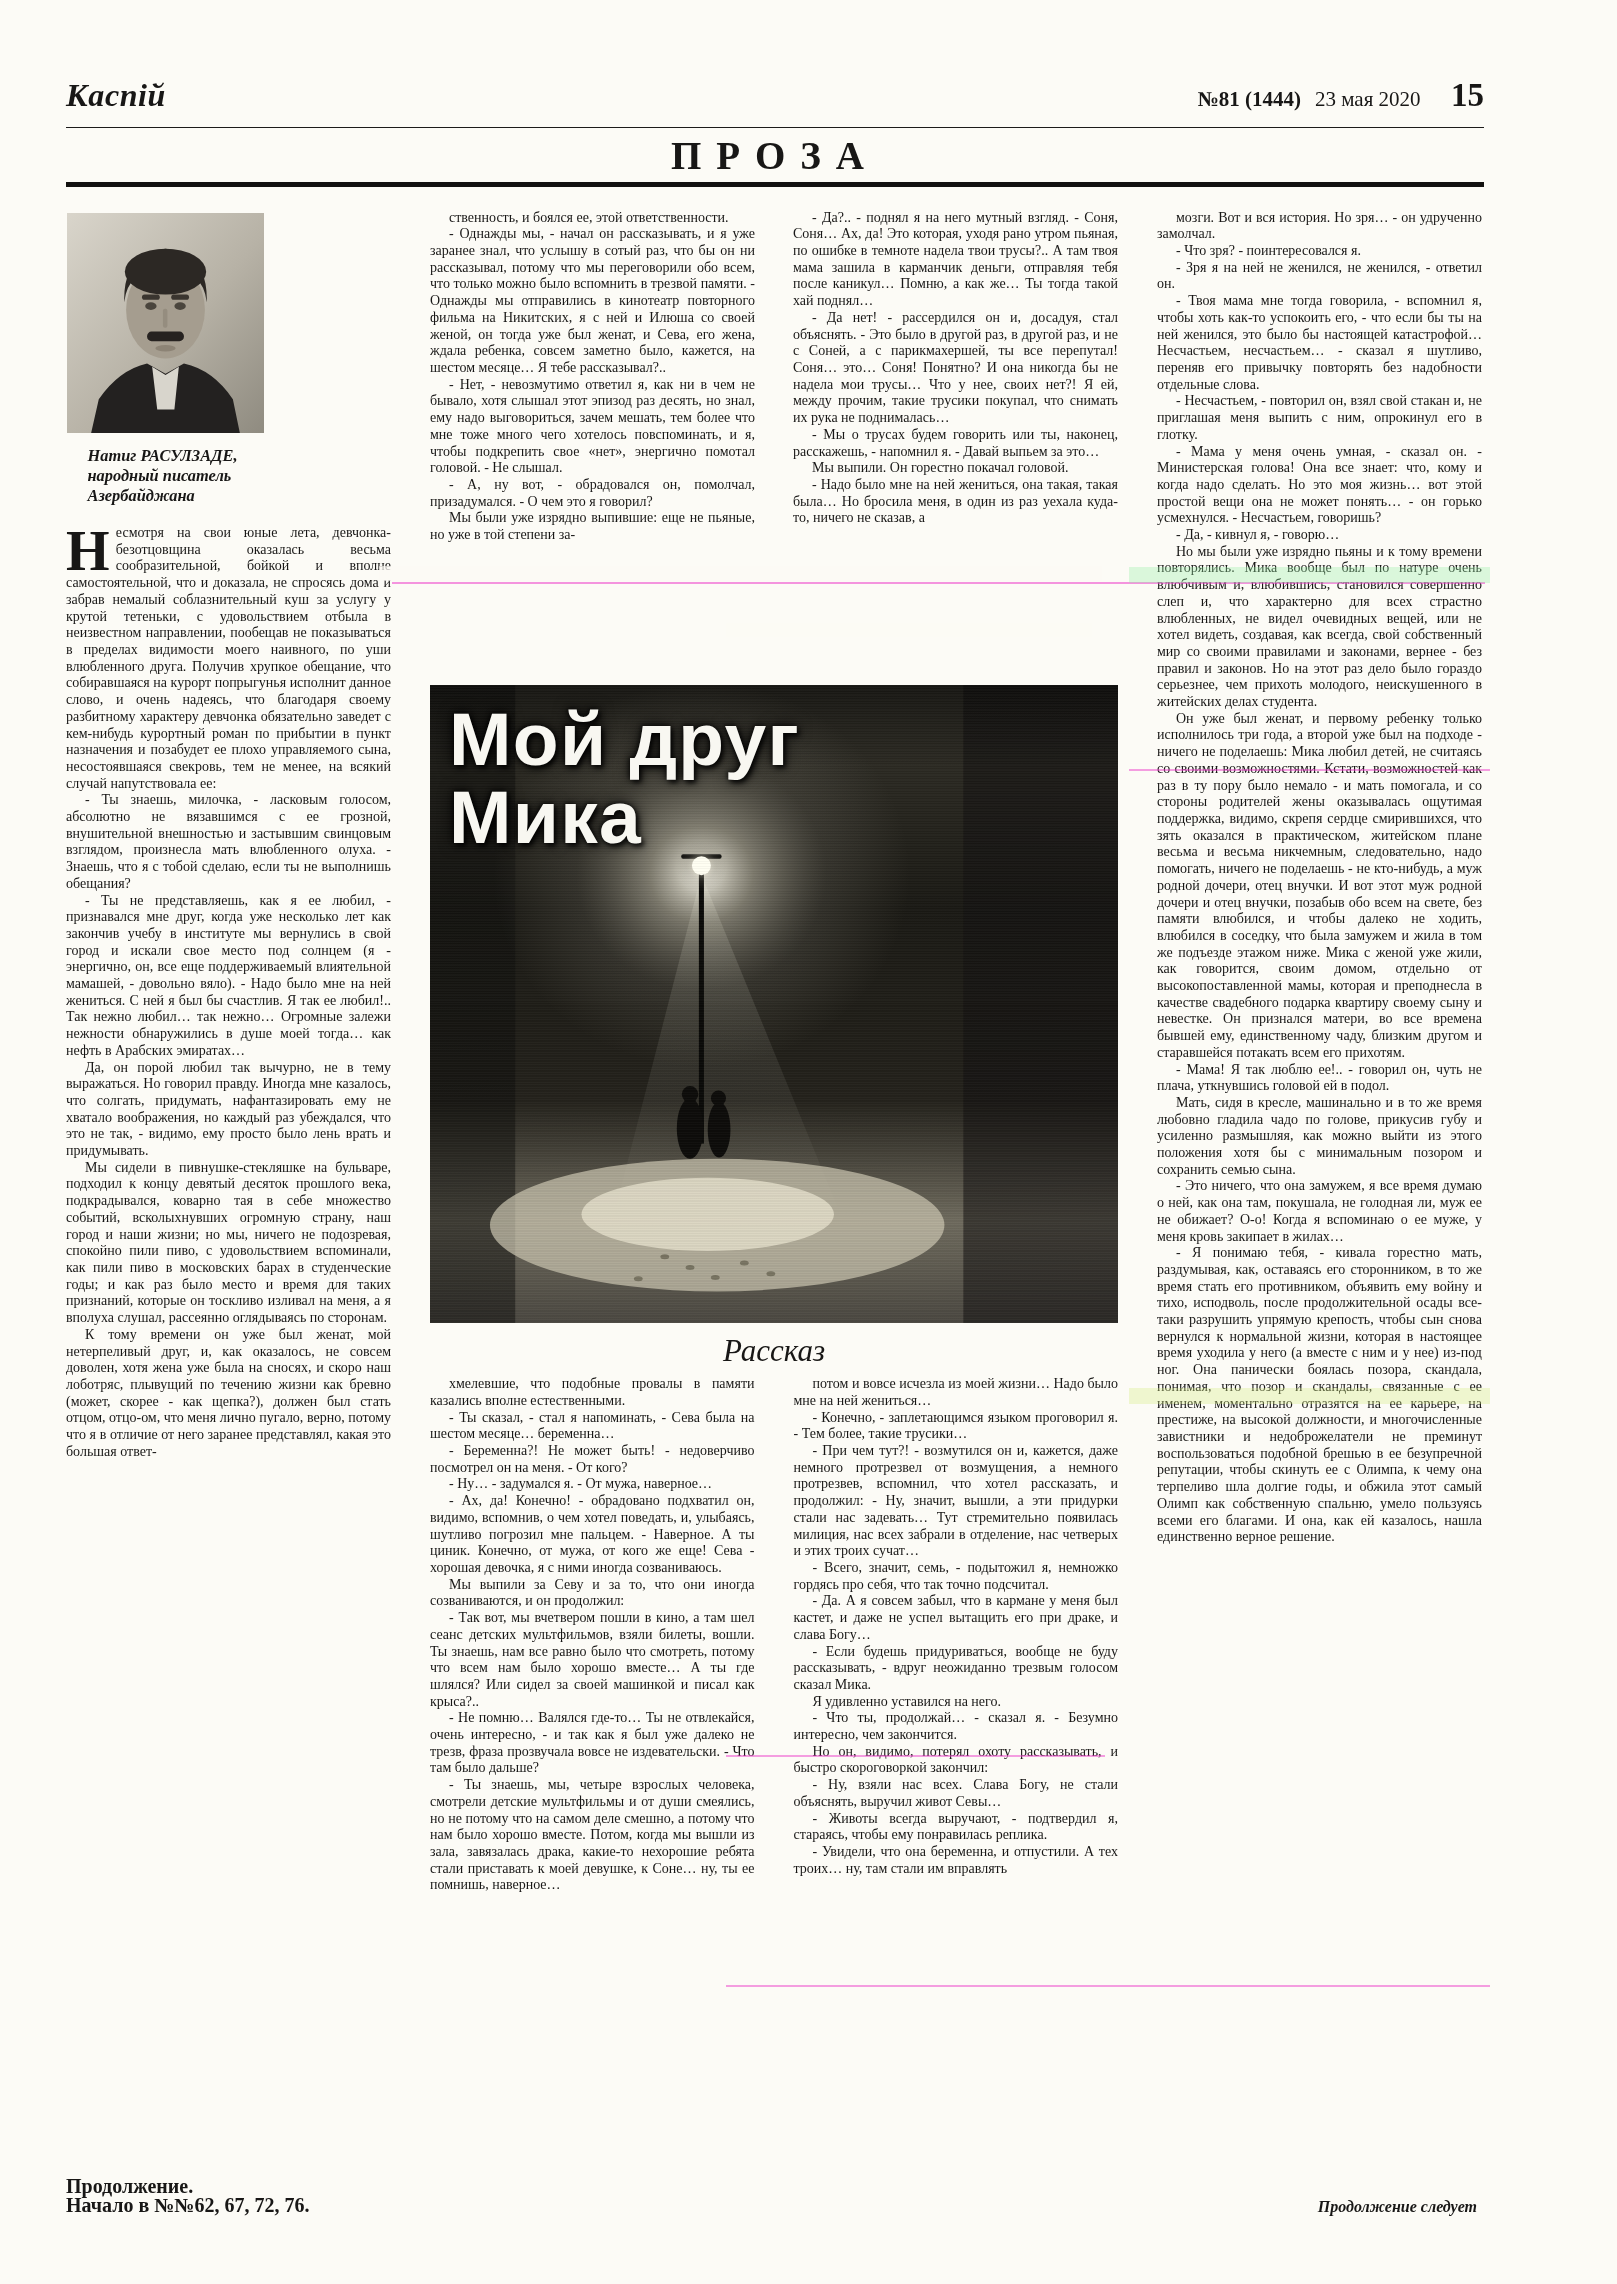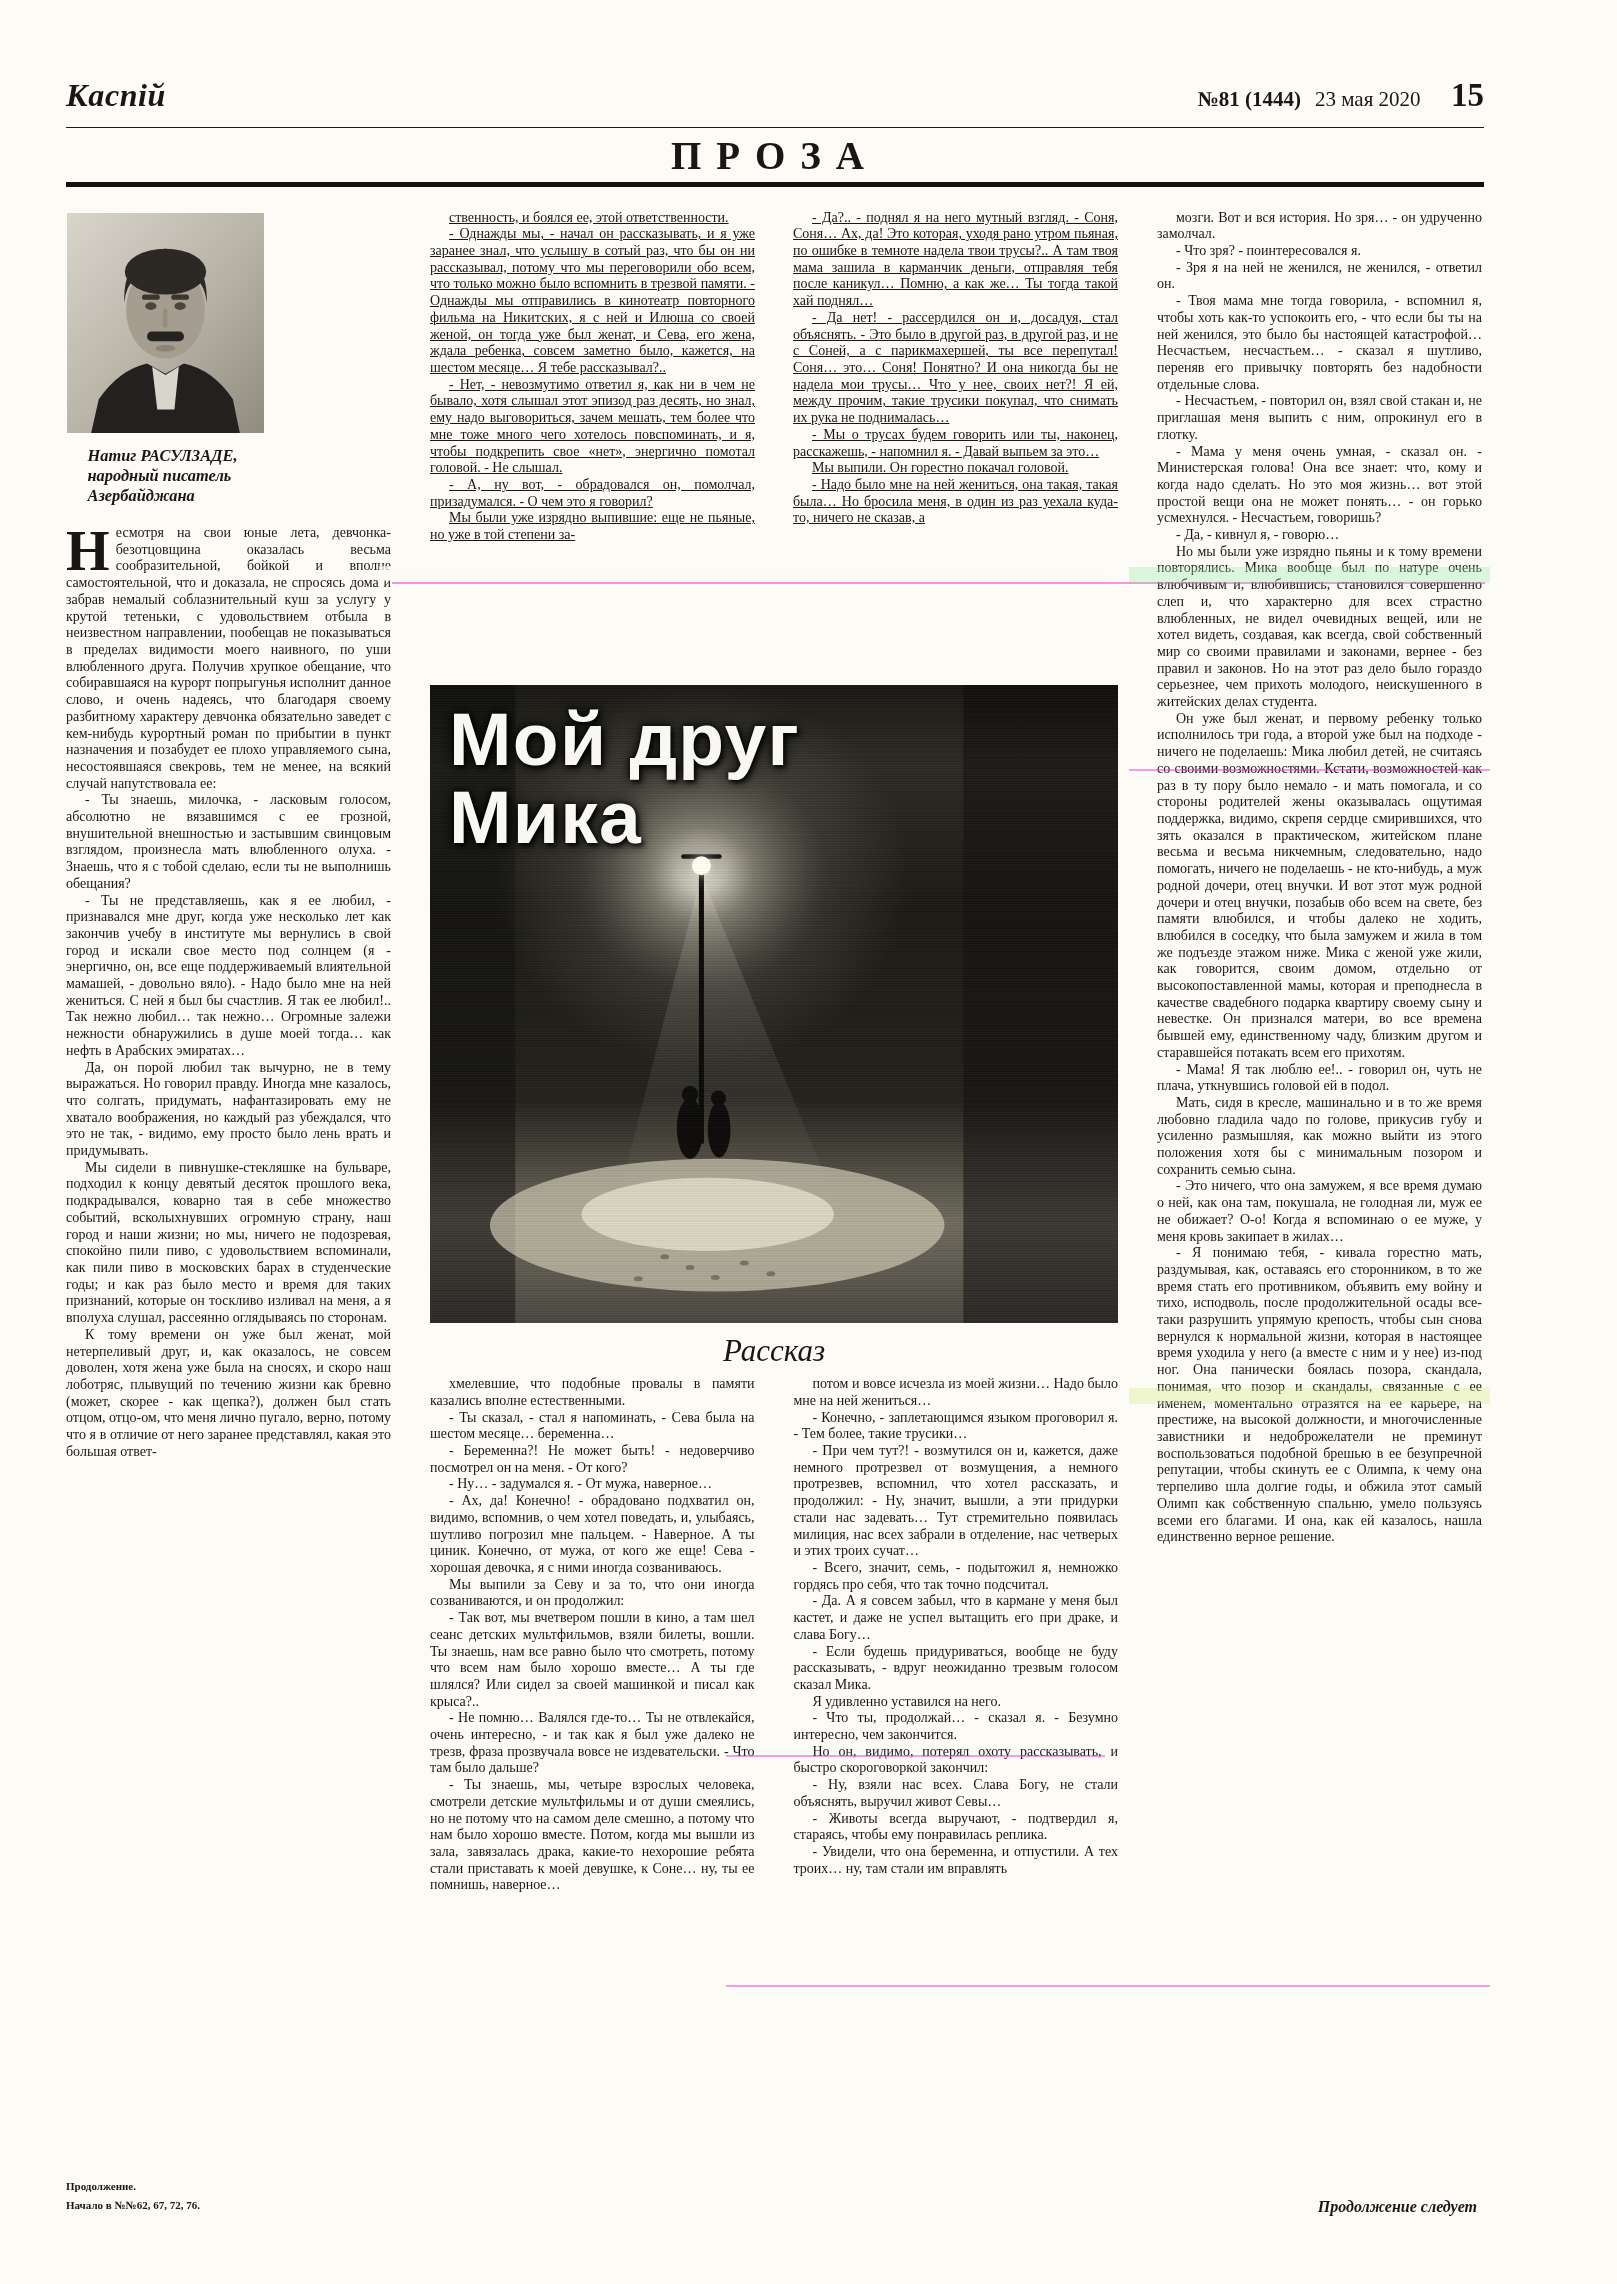--- a/index.html
+++ b/index.html
@@ -17,34 +17,34 @@
   .rule-thin{height:1.9px;background:#1c1b1a;margin-top:12.6px;}
   .section-title{text-align:center;font-size:39px;letter-spacing:15px;font-weight:600;
     padding:5px 0 3.8px;margin:0;}
   .rule-thick{height:4.4px;background:#121110;}
   
   main{display:flex;gap:39px;margin-top:23px;height:2009px;overflow:hidden;}
   .col{width:325px;flex:0 0 auto;font-size:14px;line-height:16.7px;text-align:justify;
     hyphens:auto;justify-content:center;-webkit-hyphens:auto;}
   .col-1,.col-4{display:flex;flex-direction:column;}
   .middle{width:688px;flex:0 0 auto;display:flex;flex-direction:column;}
-  .middle-top{display:flex;gap:38px;height:475px;overflow:hidden;text-decoration:underline;}
+  .middle-top{display:flex;gap:38px;height:475px;overflow:hidden;}
   .middle-bottom{display:flex;gap:39px;flex:1;overflow:hidden;}
   .subcol{width:325px;font-size:14px;line-height:16.7px;text-align:justify;
     hyphens:auto;-webkit-hyphens:auto;}
   .para{margin:0;text-indent:19px;}
   .no-indent{text-indent:0;}
   .dropcap{float:left;font-size:56px;line-height:44px;font-weight:bold;padding:3.8px 6.3px 0 0;}
   
   .author-photo{width:197px;height:220px;margin:3.8px 0 0 1.3px;background:#bdb8ad;
     box-shadow:0 0 0 0.6px #8d897f inset;}
   .author-photo svg{display:block;width:100%;height:100%;}
   .photo-caption{font-weight:bold;font-style:italic;font-size:16.4px;line-height:20px;
     margin:12.6px 0 19px 21.5px;}
-  .continuation{margin-top:auto;font-weight:bold;font-size:11px;line-height:19px;padding-bottom:3.8px;}
+  .continuation{margin-top:auto;font-weight:bold;font-size:20px;line-height:19px;padding-bottom:3.8px;}
   
   .story-image{position:relative;width:688px;height:638px;margin:0;background:#16140f;overflow:hidden;}
   .story-image svg{position:absolute;inset:0;width:100%;height:100%;}
   .story-image::after{content:"";position:absolute;inset:0;pointer-events:none;
     background:repeating-linear-gradient(0deg, rgba(255,255,255,0.025) 0 1.3px, rgba(0,0,0,0.035) 1.3px 2.5px);}
   .story-title{position:absolute;top:15px;left:19px;z-index:2;
     font-family:"Liberation Sans", sans-serif;font-weight:bold;font-size:75px;line-height:1.05;
     color:#f8f7f1;letter-spacing:1.3px;
     text-shadow:0 0 15px rgba(0,0,0,.95), 2.5px 3.2px 5.7px rgba(0,0,0,.85), -1.3px -1.3px 4.4px rgba(0,0,0,.6);}
   .genre{text-align:center;font-style:italic;font-size:31px;padding:10px 0 7.6px;}

